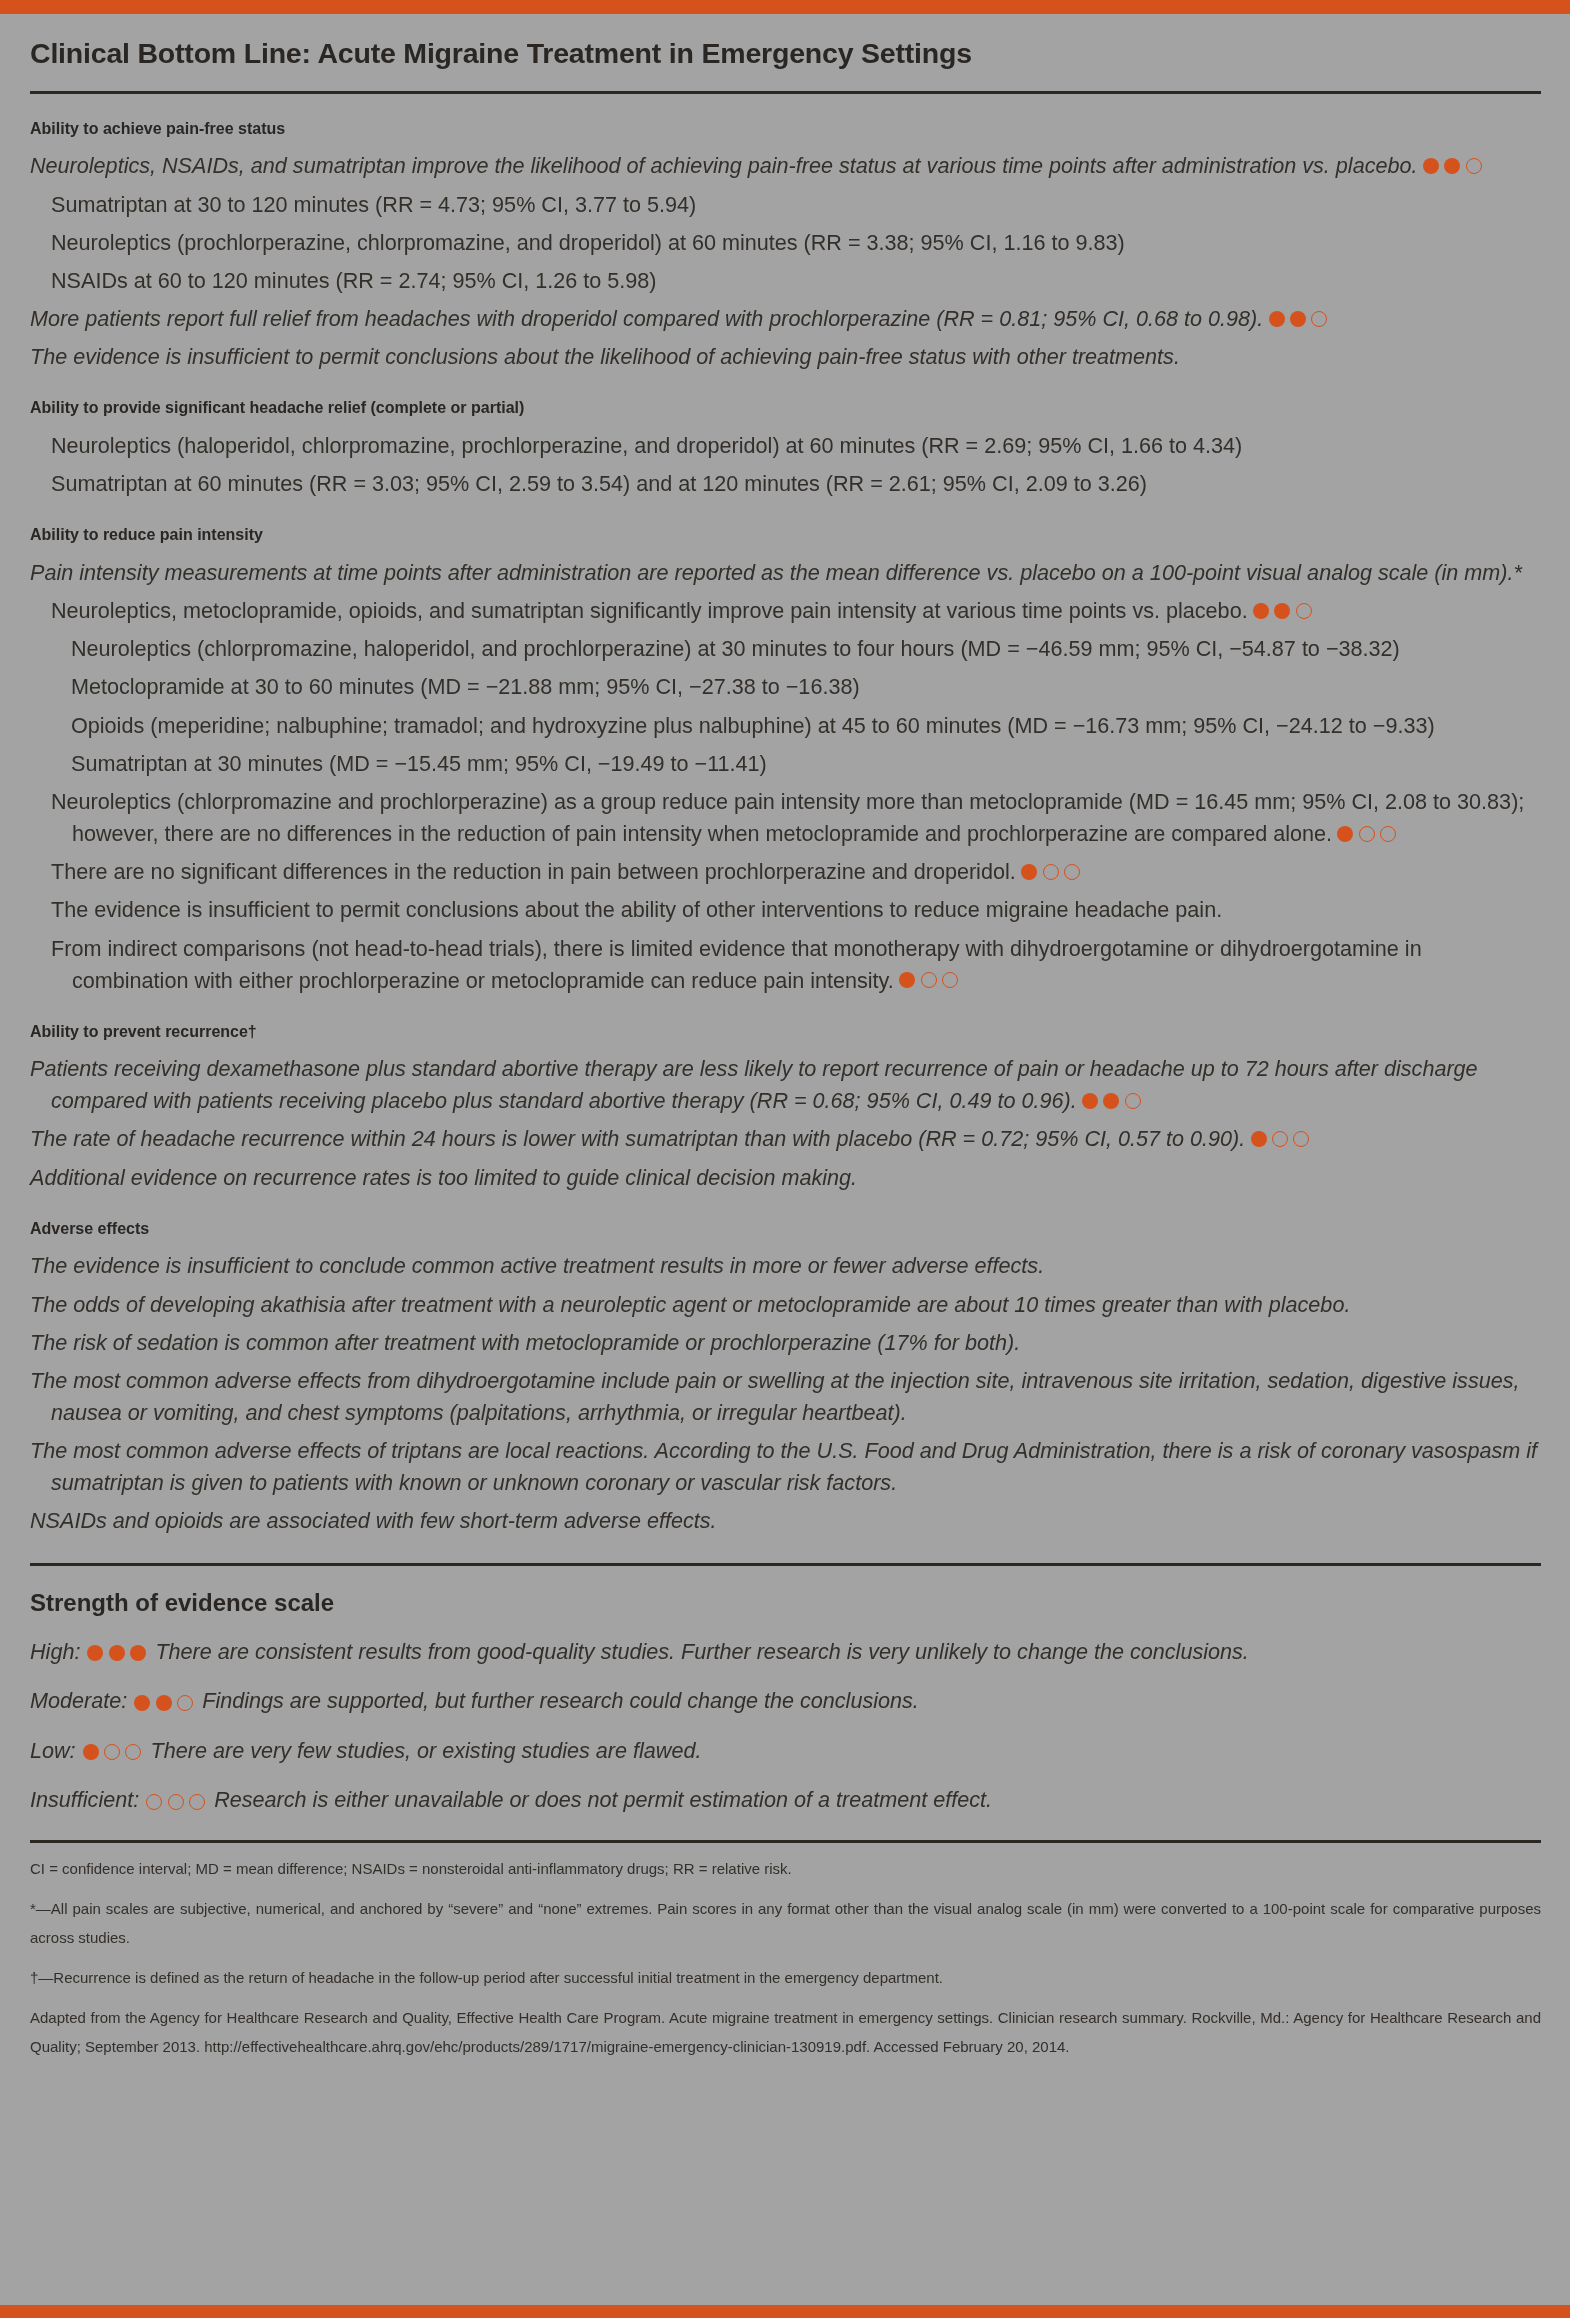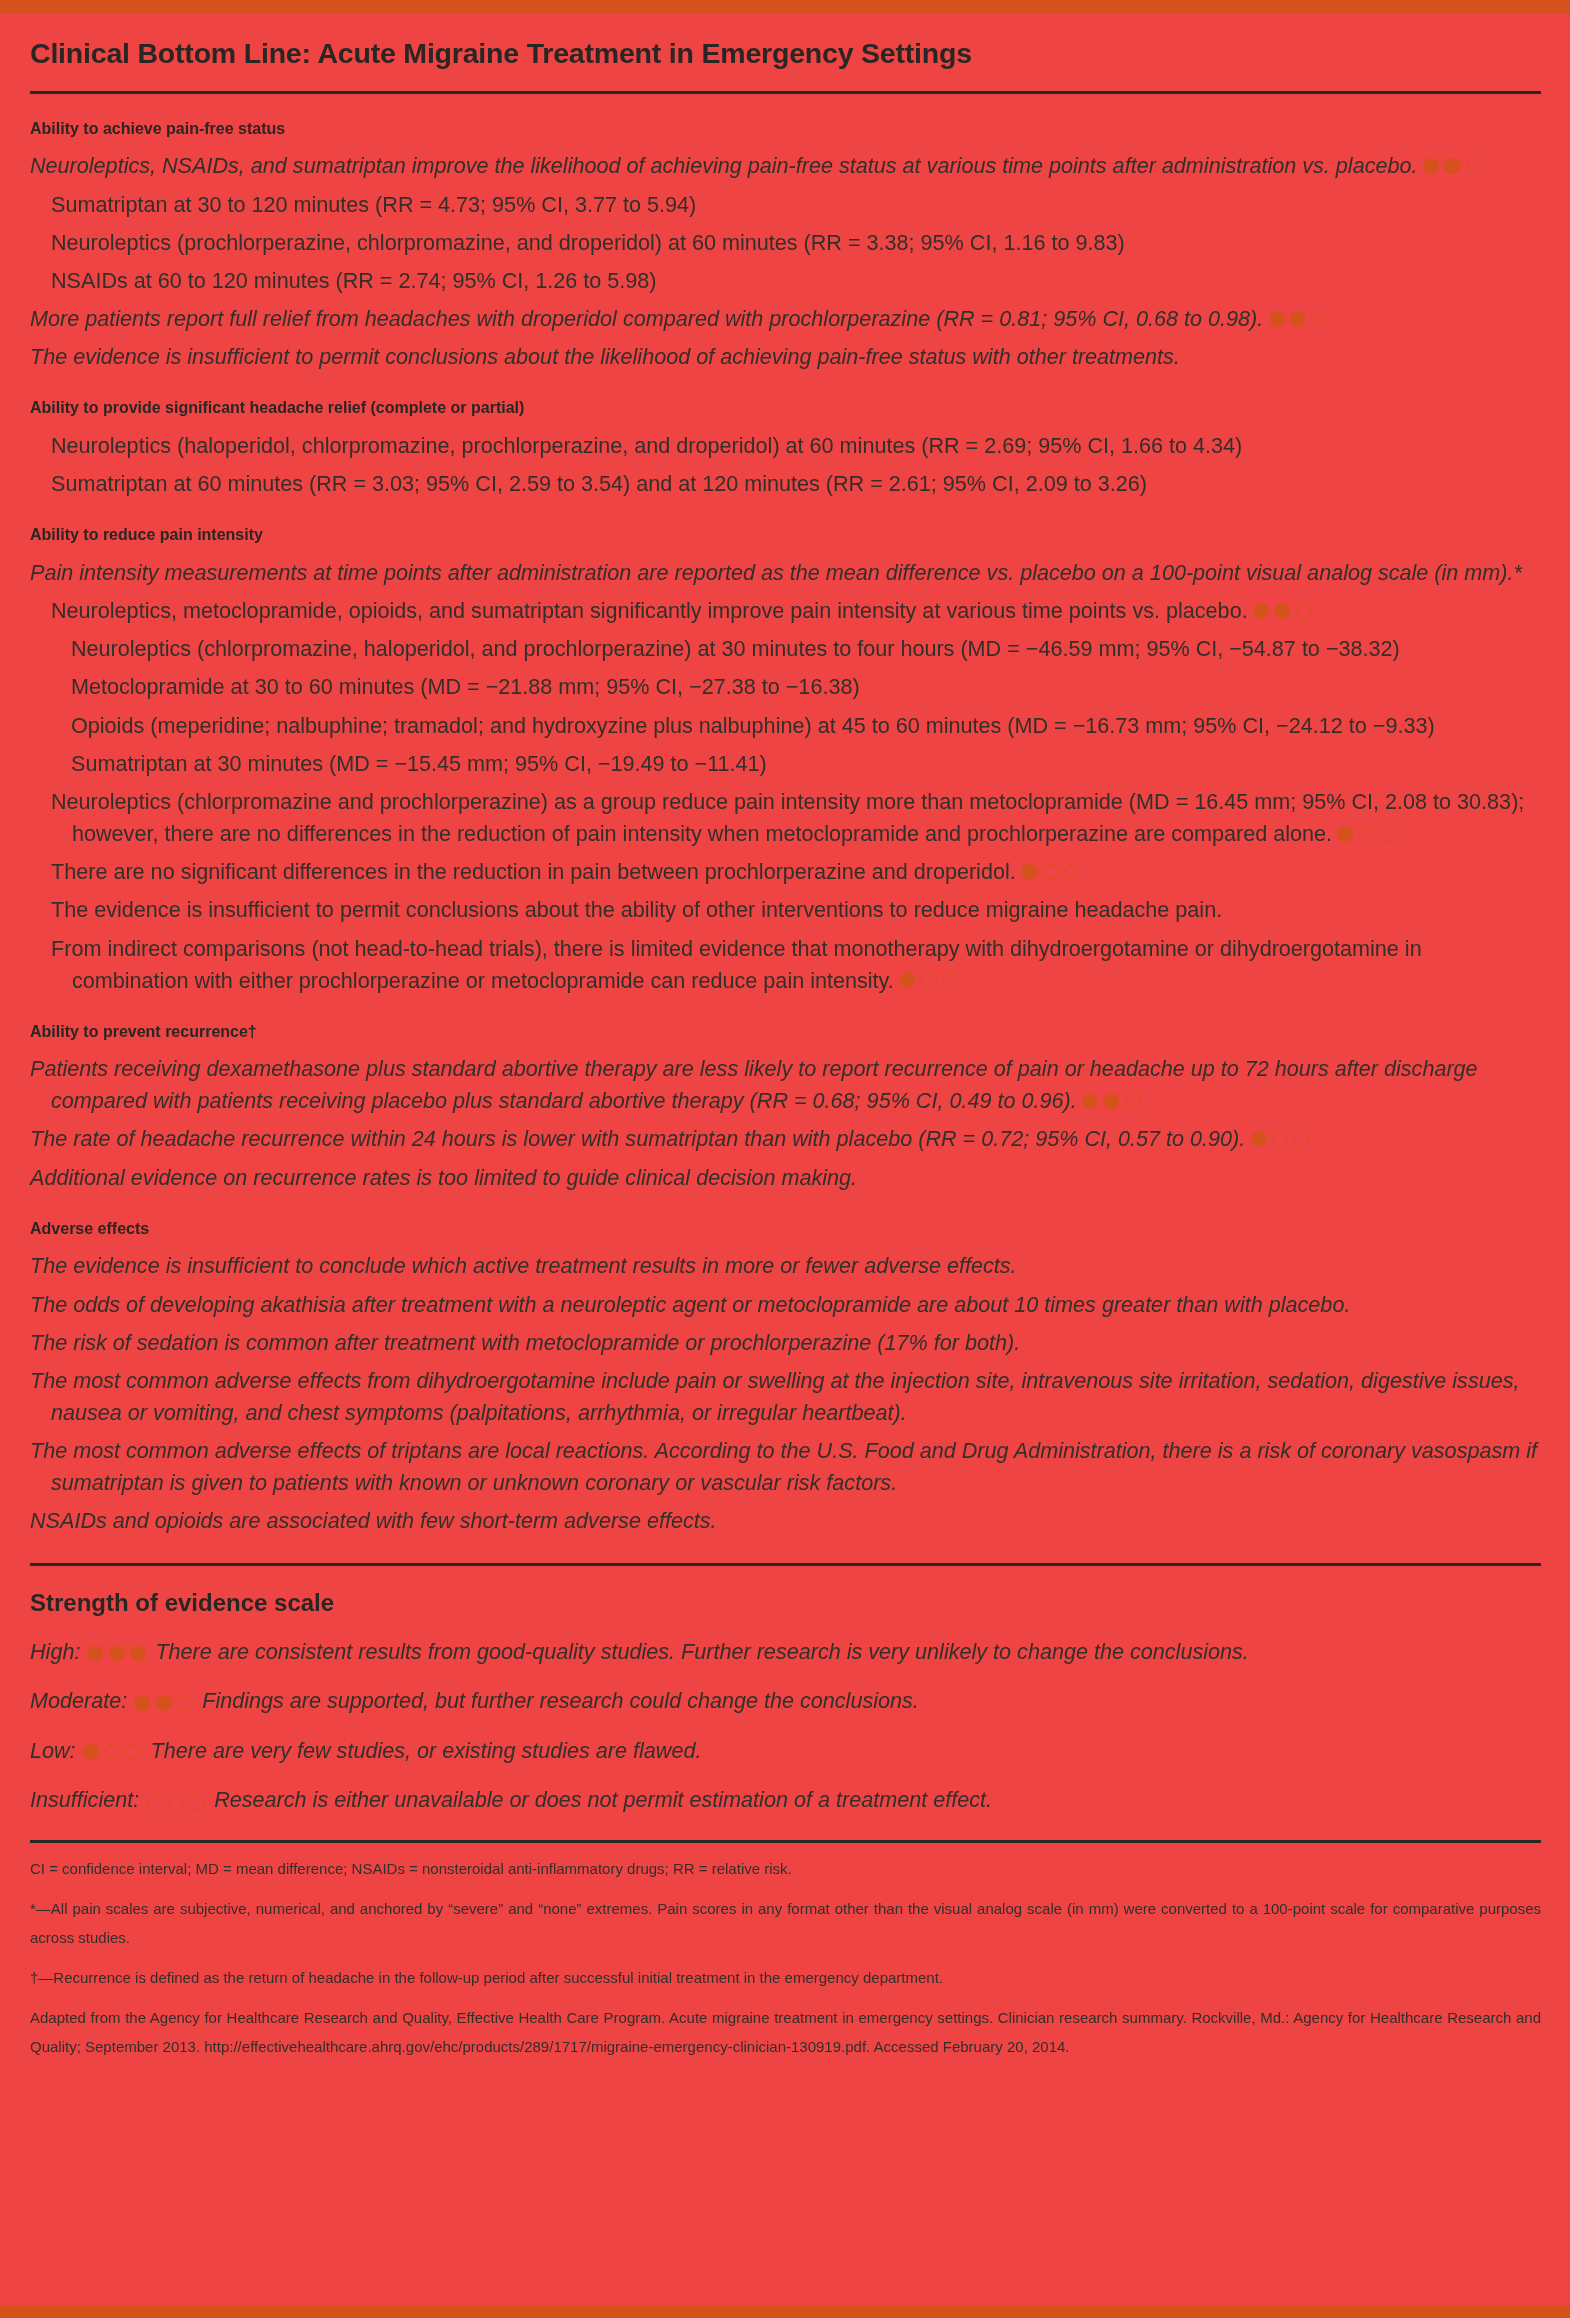--- a/index.html
+++ b/index.html
@@ -1,19 +1,19 @@
 <!DOCTYPE html>
 <html style="font-size:12.3px"><head>
 <meta charset="utf-8">
 <style>
   html,body { margin:0; padding:0; background:#ffffff; }
   .page {
     position:relative;
     width:1571px; height:2319px;
-    background:#ef4444;
+    background:#a3a3a3;
     overflow:hidden;
     font-family:"Liberation Sans", sans-serif;
     color:#332f2b;
   }
   .accent-bar { position:absolute; left:0; width:1571px; height:14px; background:#d5521d; }
   .accent-bar.top { top:0; }
   .accent-bar.bottom { bottom:0; }
   .content { position:absolute; top:14px; left:0; width:1511px; padding:0 30px; }
   h1.title {
     font-size:28.5px; font-weight:bold; color:#292623;
@@ -76,21 +76,21 @@
         <p class="para ind2"><span class="para-text">Sumatriptan at 30 minutes (MD = −15.45 mm; 95% CI, −19.49 to −11.41)</span></p>
         <p class="para ind1"><span class="para-text">Neuroleptics (chlorpromazine and prochlorperazine) as a group reduce pain intensity more than metoclopramide (MD = 16.45 mm; 95% CI, 2.08 to 30.83); however, there are no differences in the reduction of pain intensity when metoclopramide and prochlorperazine are compared alone.</span><span class="dots"><span class="dot dot-filled"></span><span class="dot dot-empty"></span><span class="dot dot-empty"></span></span></p>
         <p class="para ind1"><span class="para-text">There are no significant differences in the reduction in pain between prochlorperazine and droperidol.</span><span class="dots"><span class="dot dot-filled"></span><span class="dot dot-empty"></span><span class="dot dot-empty"></span></span></p>
         <p class="para ind1"><span class="para-text">The evidence is insufficient to permit conclusions about the ability of other interventions to reduce migraine headache pain.</span></p>
         <p class="para ind1"><span class="para-text">From indirect comparisons (not head-to-head trials), there is limited evidence that monotherapy with dihydroergotamine or dihydroergotamine in combination with either prochlorperazine or metoclopramide can reduce pain intensity.</span><span class="dots"><span class="dot dot-filled"></span><span class="dot dot-empty"></span><span class="dot dot-empty"></span></span></p>
         <h2 class="section-heading">Ability to prevent recurrence†</h2>
         <p class="para ind0"><span class="para-text">Patients receiving dexamethasone plus standard abortive therapy are less likely to report recurrence of pain or headache up to 72 hours after discharge compared with patients receiving placebo plus standard abortive therapy (RR = 0.68; 95% CI, 0.49 to 0.96).</span><span class="dots"><span class="dot dot-filled"></span><span class="dot dot-filled"></span><span class="dot dot-empty"></span></span></p>
         <p class="para ind0"><span class="para-text">The rate of headache recurrence within 24 hours is lower with sumatriptan than with placebo (RR = 0.72; 95% CI, 0.57 to 0.90).</span><span class="dots"><span class="dot dot-filled"></span><span class="dot dot-empty"></span><span class="dot dot-empty"></span></span></p>
         <p class="para ind0"><span class="para-text">Additional evidence on recurrence rates is too limited to guide clinical decision making.</span></p>
         <h2 class="section-heading">Adverse effects</h2>
-        <p class="para ind0"><span class="para-text">The evidence is insufficient to conclude which active treatment results in more or fewer adverse effects.</span></p>
+        <p class="para ind0"><span class="para-text">The evidence is insufficient to conclude common active treatment results in more or fewer adverse effects.</span></p>
         <p class="para ind0"><span class="para-text">The odds of developing akathisia after treatment with a neuroleptic agent or metoclopramide are about 10 times greater than with placebo.</span></p>
         <p class="para ind0"><span class="para-text">The risk of sedation is common after treatment with metoclopramide or prochlorperazine (17% for both).</span></p>
         <p class="para ind0"><span class="para-text">The most common adverse effects from dihydroergotamine include pain or swelling at the injection site, intravenous site irritation, sedation, digestive issues, nausea or vomiting, and chest symptoms (palpitations, arrhythmia, or irregular heartbeat).</span></p>
         <p class="para ind0"><span class="para-text">The most common adverse effects of triptans are local reactions. According to the U.S. Food and Drug Administration, there is a risk of coronary vasospasm if sumatriptan is given to patients with known or unknown coronary or vascular risk factors.</span></p>
         <p class="para ind0"><span class="para-text">NSAIDs and opioids are associated with few short-term adverse effects.</span></p>
       </div>
     <hr class="rule" style="margin-top:26px;">
     <h2 class="scale-heading">Strength of evidence scale</h2>
     <div id="scale-items">
         <p class="scale-item"><span class="label">High:</span><span class="dots"><span class="dot dot-filled"></span><span class="dot dot-filled"></span><span class="dot dot-filled"></span></span><span class="scale-text">There are consistent results from good-quality studies. Further research is very unlikely to change the conclusions.</span></p>

